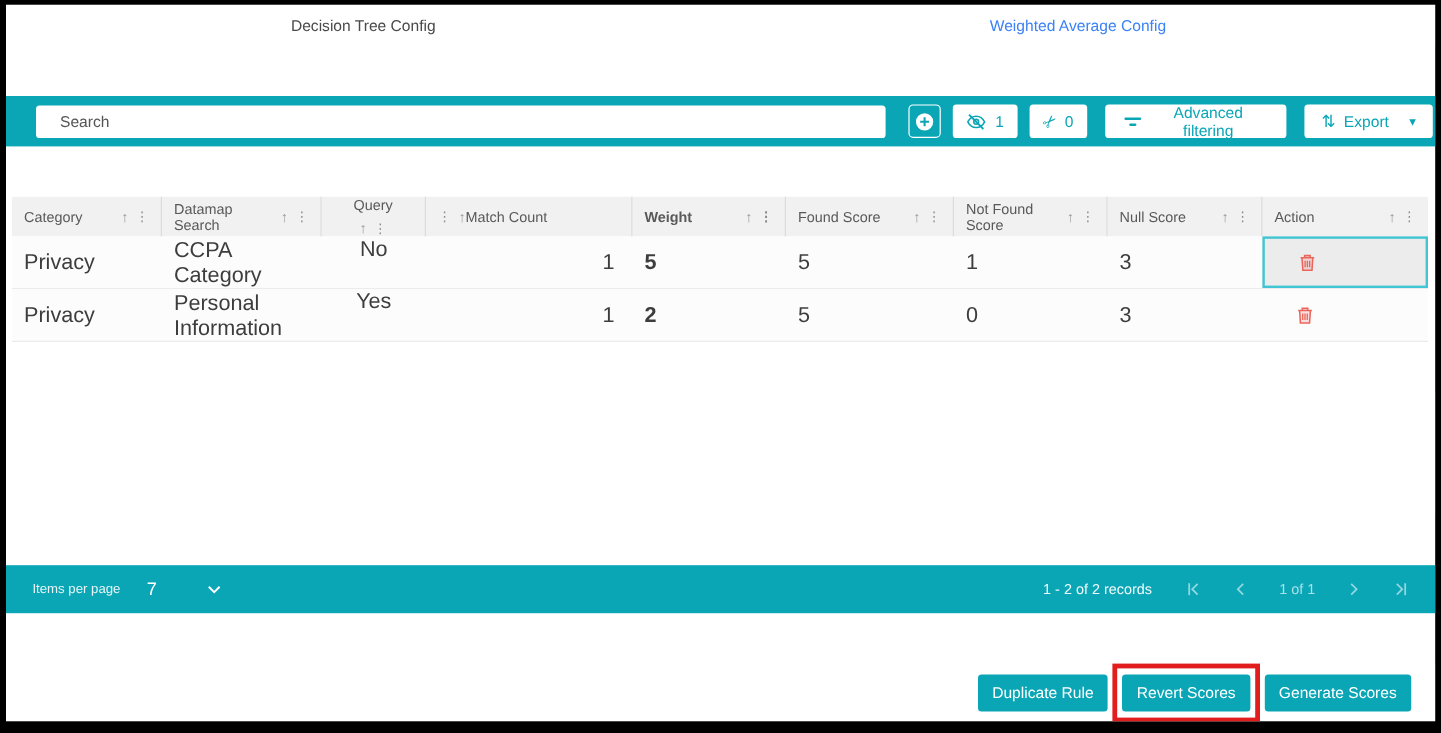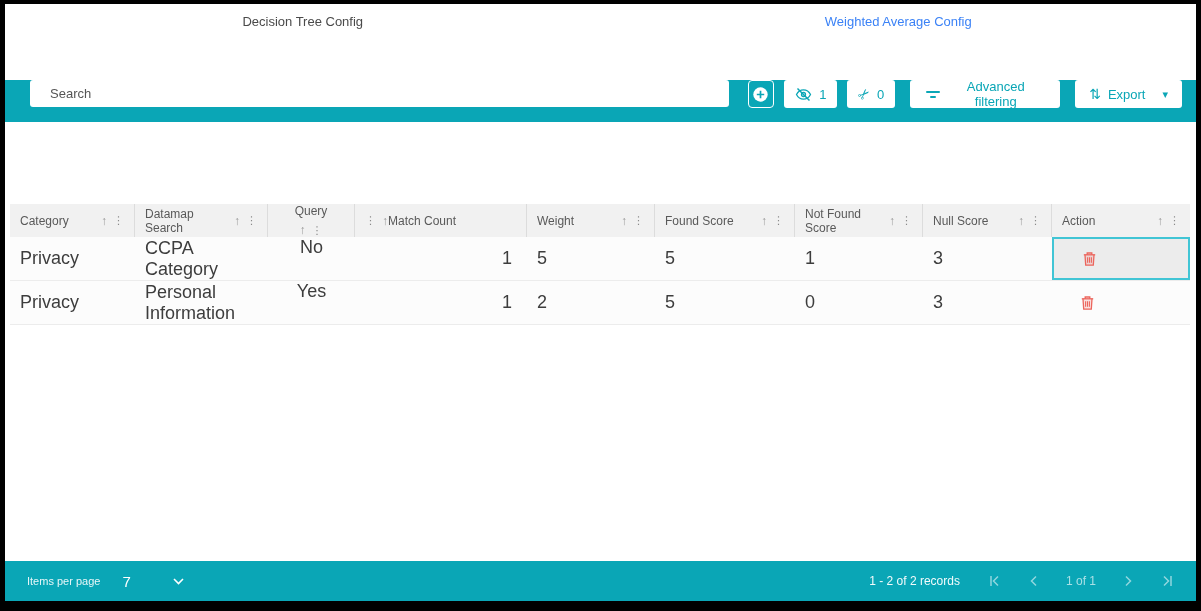--- a/index.html
+++ b/index.html
@@ -10,22 +10,22 @@
            border-right:5px solid #000; border-bottom:10px solid #000;
            display:flex; flex-direction:column; overflow:hidden;gap:42px; }
 
   
   .tabbar { height:34px; display:flex; background:#fff; flex:0 0 auto; }
   .tab { flex:1; display:flex; align-items:center; justify-content:center;
          font-size:13px; color:#4a4a4a; cursor:pointer; }
   .tab.active { color:#3b82f6; }
 
   
-  .toolbar { height:42px; background:#0aa6b6; display:flex; align-items:flex-start;
-             padding:0 14px 0 25px; gap:10px; flex:0 0 auto; }
+  .toolbar { height:42px; background:#0aa6b6; display:flex; align-items:center;
+             padding:0 2px 0 25px; gap:10px; flex:0 0 auto; }
   .search { width:735px; height:27px; border:none; border-radius:3px;
             padding:0 20px; font-size:13px; color:#444; outline:none;
             font-family:"Liberation Sans", sans-serif; }
   .search::placeholder { color:#555; }
   .tbtn { height:28px; background:#fff; border:none; border-radius:3px;
           color:#0aa6b6; font-size:13px; display:inline-flex; align-items:center;
           gap:7px; padding:0 11px; cursor:pointer;
           font-family:"Liberation Sans", sans-serif; }
   .tbtn .cnt { font-size:13px; }
   .addbtn { width:28px; height:28px; background:#0aa6b6; border:1.5px solid #fff;
@@ -34,35 +34,35 @@
   .scissors { display:inline-block; transform:rotate(-45deg); font-size:14px; line-height:1; }
   .filtericon { display:inline-flex; flex-direction:column; gap:3px; align-items:center; }
   .filtericon i { display:block; height:2px; background:#0aa6b6; border-radius:1px; }
   .filtericon i:nth-child(1){ width:14px; } .filtericon i:nth-child(2){ width:6px; }
   .updown { font-size:14px; line-height:1; }
   .caret { font-size:11px; margin-left:10px; }
   .advbtn { margin-left:5px; padding:0 16px; }
   .expbtn { margin-left:5px; padding:0 14px; }
 
   
-  .tbl { flex:0 0 auto; margin-left:5px; width:1180px;margin-top:40px; }
+  .tbl { flex:0 0 auto; margin-left:5px; width:1180px; }
   .thead { display:flex; height:33px; background:#f1f1f1; }
   .th { display:flex; align-items:center; font-size:12px; color:#595959;
         padding:0 10px; border-right:1px solid #dcdcdc; position:relative; }
   .th:last-child { border-right:none; }
   .th .lbl { flex:1; }
   .th.right .lbl { }
   .hic { color:#9a9a9a; font-size:12px; display:inline-flex; gap:6px; align-items:center; }
   .hic .arr { font-size:12px; } .hic .kb { font-size:11px; color:#8a8a8a; letter-spacing:0; }
   .trow { display:flex; height:44px; background:#fcfcfc; border-bottom:1px solid #ececec;
           font-size:18px; color:#3d3d3d; }
   .td { display:flex; align-items:center; padding:0 10px; }
   .td.right { justify-content:flex-end; padding-right:15px; }
   .c0{width:125px;} .c1{width:133px;} .c2{width:87px;flex-direction:column;} .c3{width:172px;}
-  .c4{width:128px;} .c5{width:140px;} .c6{width:128px;} .c7{width:129px;} .c8{width:138px;}
+  .c4{width:128px;font-weight:bold;} .c5{width:140px;} .c6{width:128px;} .c7{width:129px;} .c8{width:138px;}
   .td.action { padding-left:28px; }
   .td.action.focused { background:#ececec; border:2px solid #41c5d5; }
   .trashbtn { background:none; border:none; cursor:pointer; display:inline-flex; padding:0; }
 
   .spacer { flex:1 1 auto; background:#fff; }
 
   
   .pagefoot { height:40px; background:#0aa6b6; flex:0 0 auto; display:flex;
               align-items:center; color:#fff; padding:0 22px; }
   .ipp-label { font-size:11px; color:rgba(255,255,255,0.9); }
@@ -273,14 +273,21 @@
         </svg>
       </span>
       <span class="pgbtn">
         <svg width="13" height="12" viewBox="0 0 13 12" fill="none" stroke="rgba(255,255,255,0.55)" stroke-width="1.5">
           <path d="M10 1v10M3 1.5L7.5 6 3 10.5"></path>
         </svg>
       </span>
     </div>
   </div>
 
+  <div class="actionbar">
+    <button class="abtn">Duplicate Rule</button>
+    <span class="annot">
+      <button class="abtn">Revert Scores</button>
+    </span>
+    <button class="abtn">Generate Scores</button>
+  </div>
 
 </div>
 
 </body></html>

